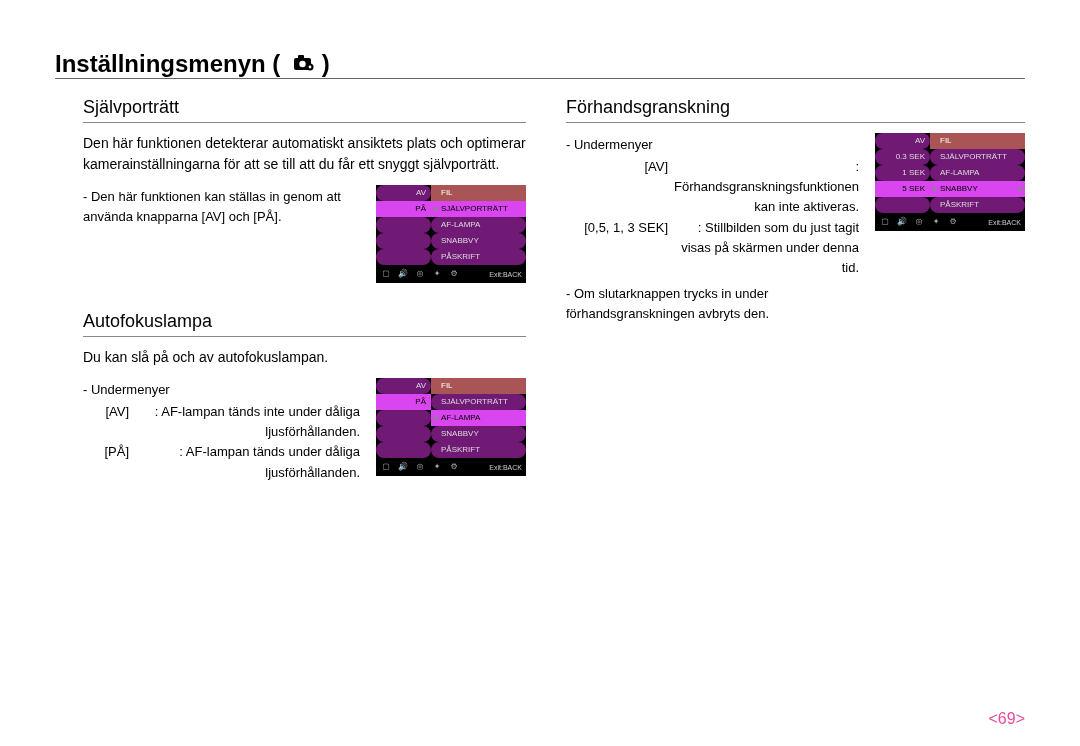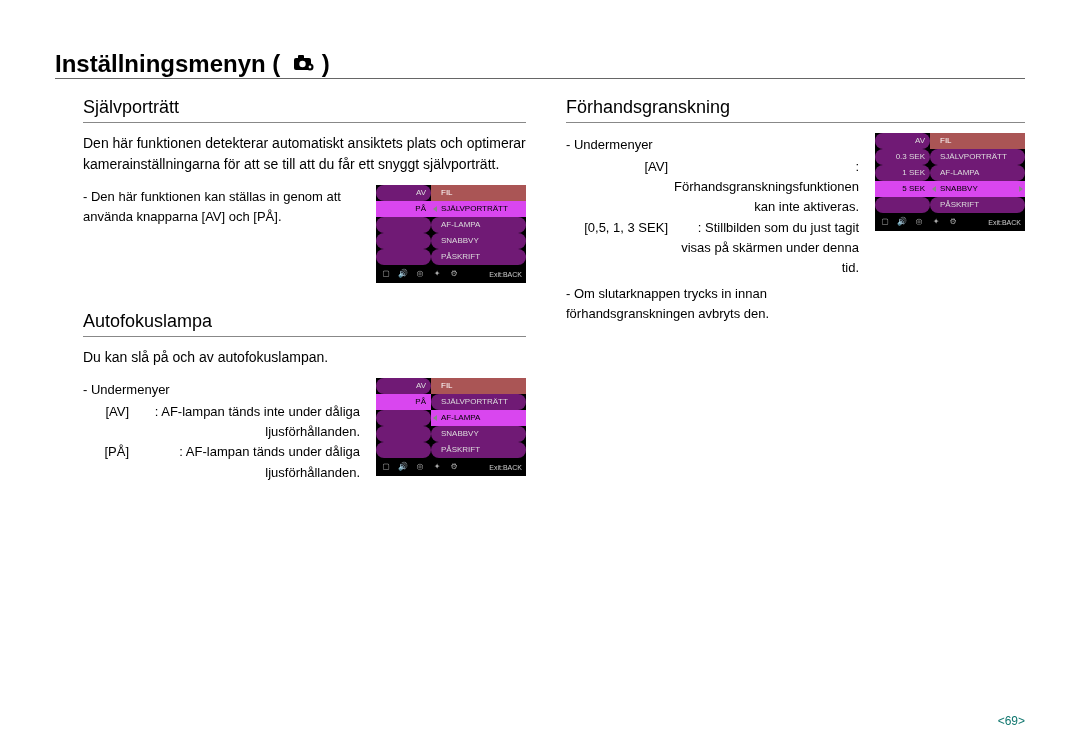--- a/index.html
+++ b/index.html
@@ -135,22 +135,22 @@
     top:50%;
     transform:translateY(-50%);
   }
   .def-table { font-size:13px; line-height:1.55; }
   .def-row { display:flex; gap:6px;text-align:right; }
   .def-key { min-width:88px; }
   .pagenum {
     position:absolute;
     bottom:18px;
     right:55px;
-    font-size:12px;
-    color:#0f766e;
+    font-size:16px;
+    color:#ec4899;
   }
 </style>
 </head>
 <body>
 
 <div class="page">
 
   <div class="title-line">
     <h1>
       <span>Inställningsmenyn ( </span><span class="title-icon">
@@ -274,21 +274,21 @@
             <div class="def-table indent">
               <div class="def-row">
                 <div class="def-key">[AV]</div>
                 <div>: Förhandsgranskningsfunktionen kan inte aktiveras.</div>
               </div>
               <div class="def-row">
                 <div class="def-key">[0,5, 1, 3 SEK]</div>
                 <div>: Stillbilden som du just tagit visas på skärmen under denna tid.</div>
               </div>
             </div>
-            <p class="sub-p" style="margin-top:6px">- Om slutarknappen trycks in innan förhandsgranskningen avbryts den.</p>
+            <p class="sub-p" style="margin-top:6px">- Om slutarknappen trycks in under förhandsgranskningen avbryts den.</p>
           </div>
 
           <div class="lcd">
             <div class="grid">
               <div class="leftcol">
                 <div class="cell cell-left dark">AV</div>
                 <div class="cell cell-left dark">0.3 SEK</div>
                 <div class="cell cell-left dark">1 SEK</div>
                 <div class="cell cell-left sel">5 SEK</div>
                 <div class="cell cell-left dark"></div>

